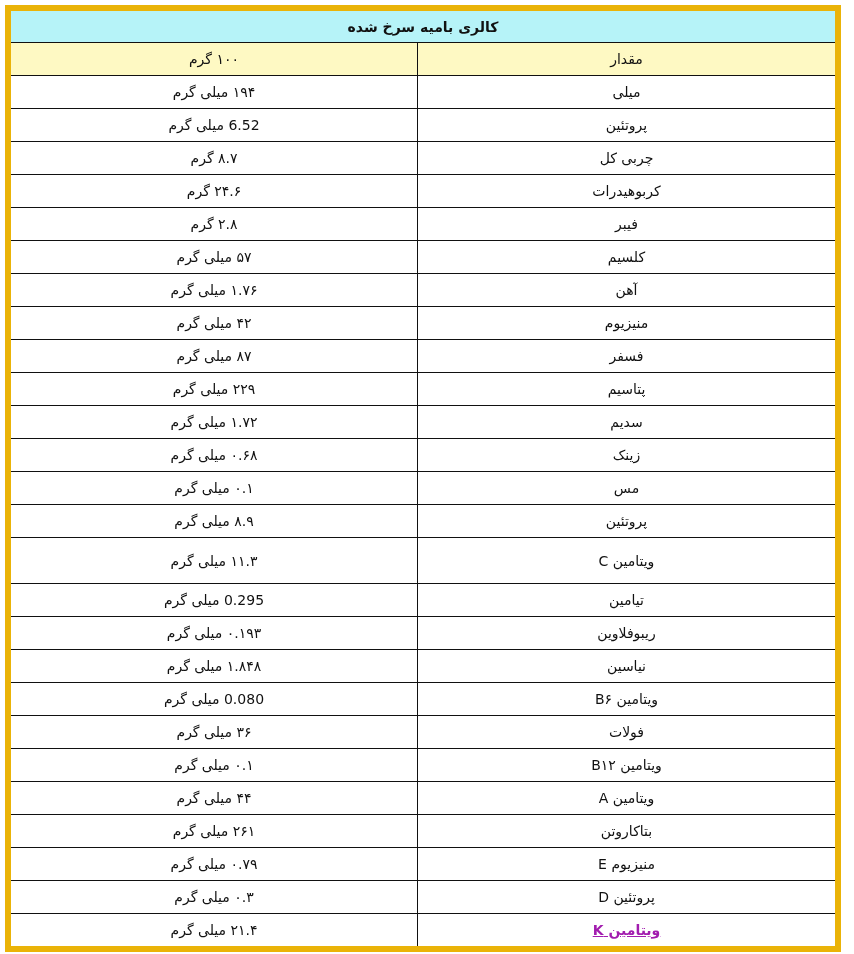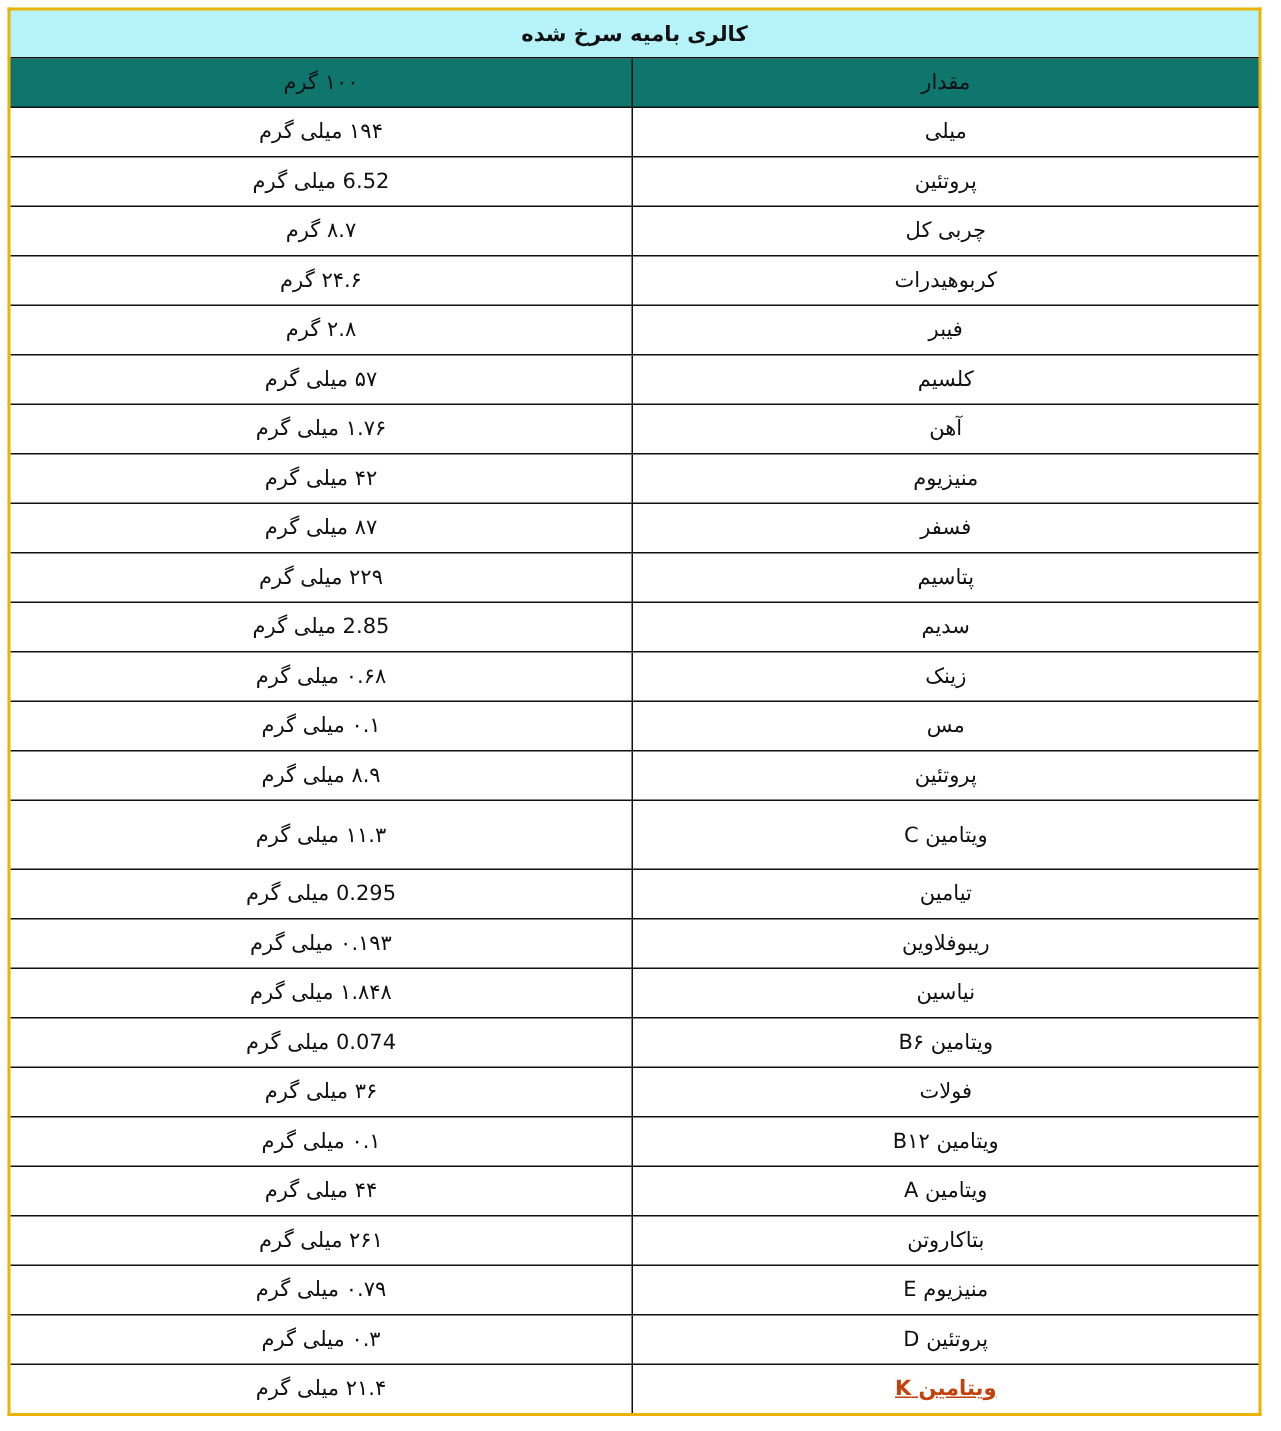--- a/index.html
+++ b/index.html
@@ -2,41 +2,41 @@
 <html><head>
 <meta charset="utf-8">
 <style>
   html, body { margin: 0; padding: 0; background: #ffffff; }
   body { width: 854px; height: 954px; position: relative; font-family: "DejaVu Sans", sans-serif; }
   .wrap { position: absolute; left: 5px; top: 5px; width: 836px; }
   table.nut {
     width: 836px;
     border-collapse: collapse;
     direction: rtl;
-    border: 2px solid #eab308;
+    border: 6px solid #eab308;
     font-size: 14px;
     color: #111;
   }
   table.nut td, table.nut th {
     border: 1px solid #111;
     text-align: center;
     padding: 0;
     height: 32px;
     font-weight: normal;
   }
   table.nut tr.title-row th {
     background: #b6f3f8;
     font-weight: bold;
     height: 31px;
     font-size: 14px;
   }
-  table.nut tr.header-row td { background: #0f766e; }
+  table.nut tr.header-row td { background: #fef9c3; }
   table.nut td.name { width: 417px; }
   table.nut tr.tall td { height: 45px; }
-  a.link { color: #c2410c; text-decoration: underline; font-weight: bold; }
+  a.link { color: #a21caf; text-decoration: underline; font-weight: bold; }
 </style>
 </head>
 <body>
 
 <div class="wrap">
   <table class="nut">
     <tbody id="tbody">
       <tr class="title-row">
         <th colspan="2">کالری بامیه سرخ شده</th>
       </tr>
@@ -79,21 +79,21 @@
         <tr>
           <td class="name">فسفر</td>
           <td>۸۷ میلی گرم</td>
         </tr>
         <tr>
           <td class="name">پتاسیم</td>
           <td>۲۲۹ میلی گرم</td>
         </tr>
         <tr>
           <td class="name">سدیم</td>
-          <td>2.85 میلی گرم</td>
+          <td>۱.۷۲ میلی گرم</td>
         </tr>
         <tr>
           <td class="name">زینک</td>
           <td>۰.۶۸ میلی گرم</td>
         </tr>
         <tr>
           <td class="name">مس</td>
           <td>۰.۱ میلی گرم</td>
         </tr>
         <tr>
@@ -111,21 +111,21 @@
         <tr>
           <td class="name">ریبوفلاوین</td>
           <td>۰.۱۹۳ میلی گرم</td>
         </tr>
         <tr>
           <td class="name">نیاسین</td>
           <td>۱.۸۴۸ میلی گرم</td>
         </tr>
         <tr>
           <td class="name">ویتامین B۶</td>
-          <td>0.074 میلی گرم</td>
+          <td>0.080 میلی گرم</td>
         </tr>
         <tr>
           <td class="name">فولات</td>
           <td>۳۶ میلی گرم</td>
         </tr>
         <tr>
           <td class="name">ویتامین B۱۲</td>
           <td>۰.۱ میلی گرم</td>
         </tr>
         <tr>

